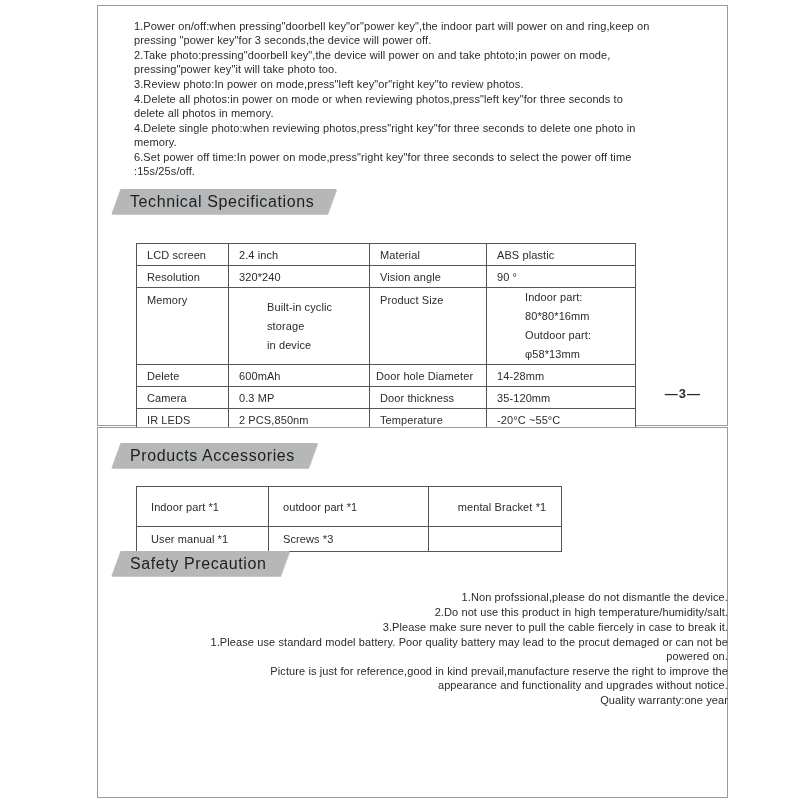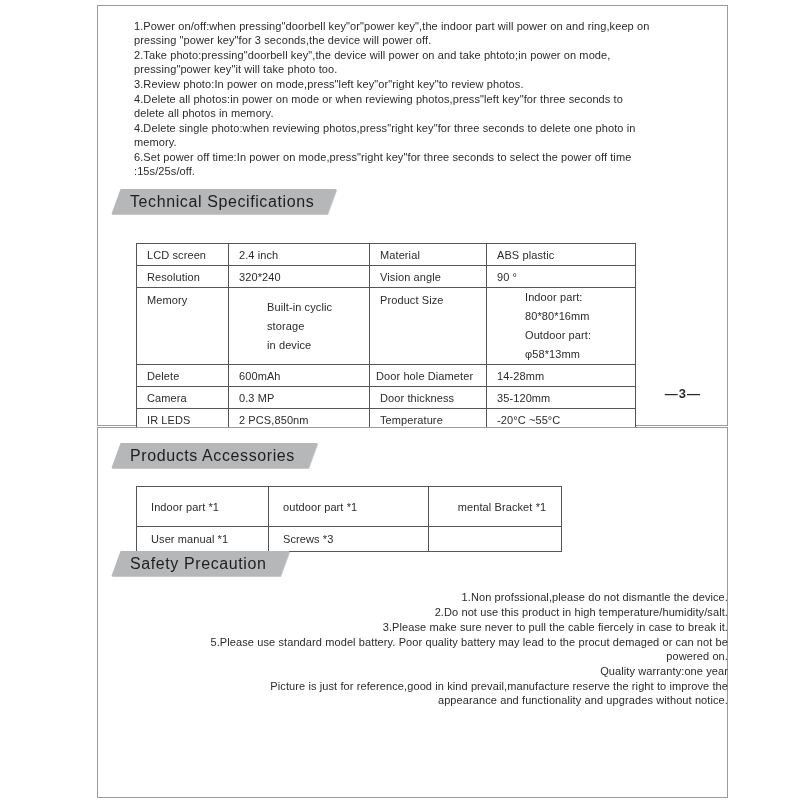--- a/index.html
+++ b/index.html
@@ -190,21 +190,21 @@
       </table>
 
     <div class="banner" style="left:18px; top:123px;">
       <span class="banner-text">Safety Precaution</span>
     </div>
 
     <div class="safety-block body-text">
       <p>1.Non profssional,please do not dismantle the device.</p>
       <p>2.Do not use this product in high temperature/humidity/salt.</p>
       <p>3.Please make sure never to pull the cable fiercely in case to break it.</p>
-      <p>5.Please use standard model battery. Poor quality battery may lead to the procut demaged or can not be
+      <p>1.Please use standard model battery. Poor quality battery may lead to the procut demaged or can not be
 powered on.</p>
-      <p>Quality warranty:one year</p>
       <p>Picture is just for reference,good in kind prevail,manufacture reserve the right to improve the
 appearance and functionality and upgrades without notice.</p>
+      <p>Quality warranty:one year</p>
     </div>
   </div>
 
 </div>
 
 </body></html>

